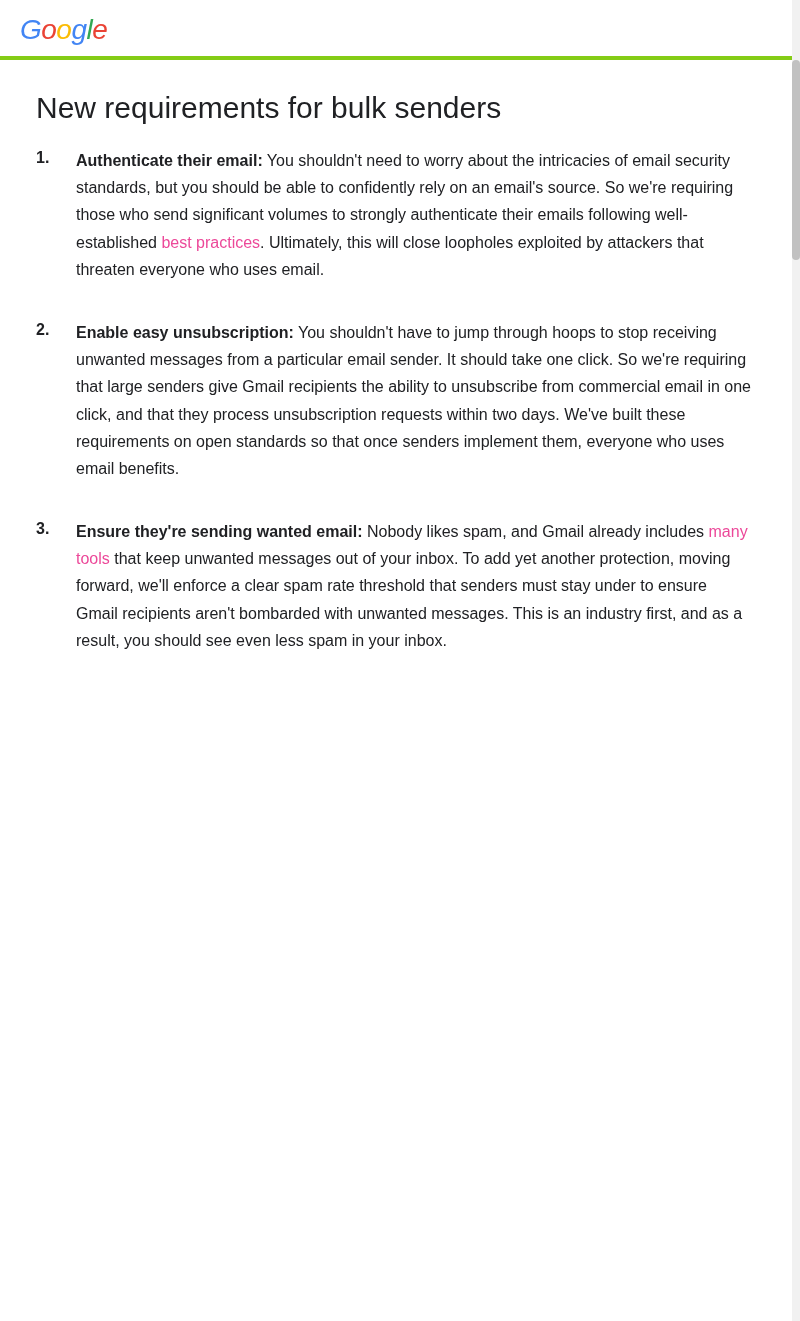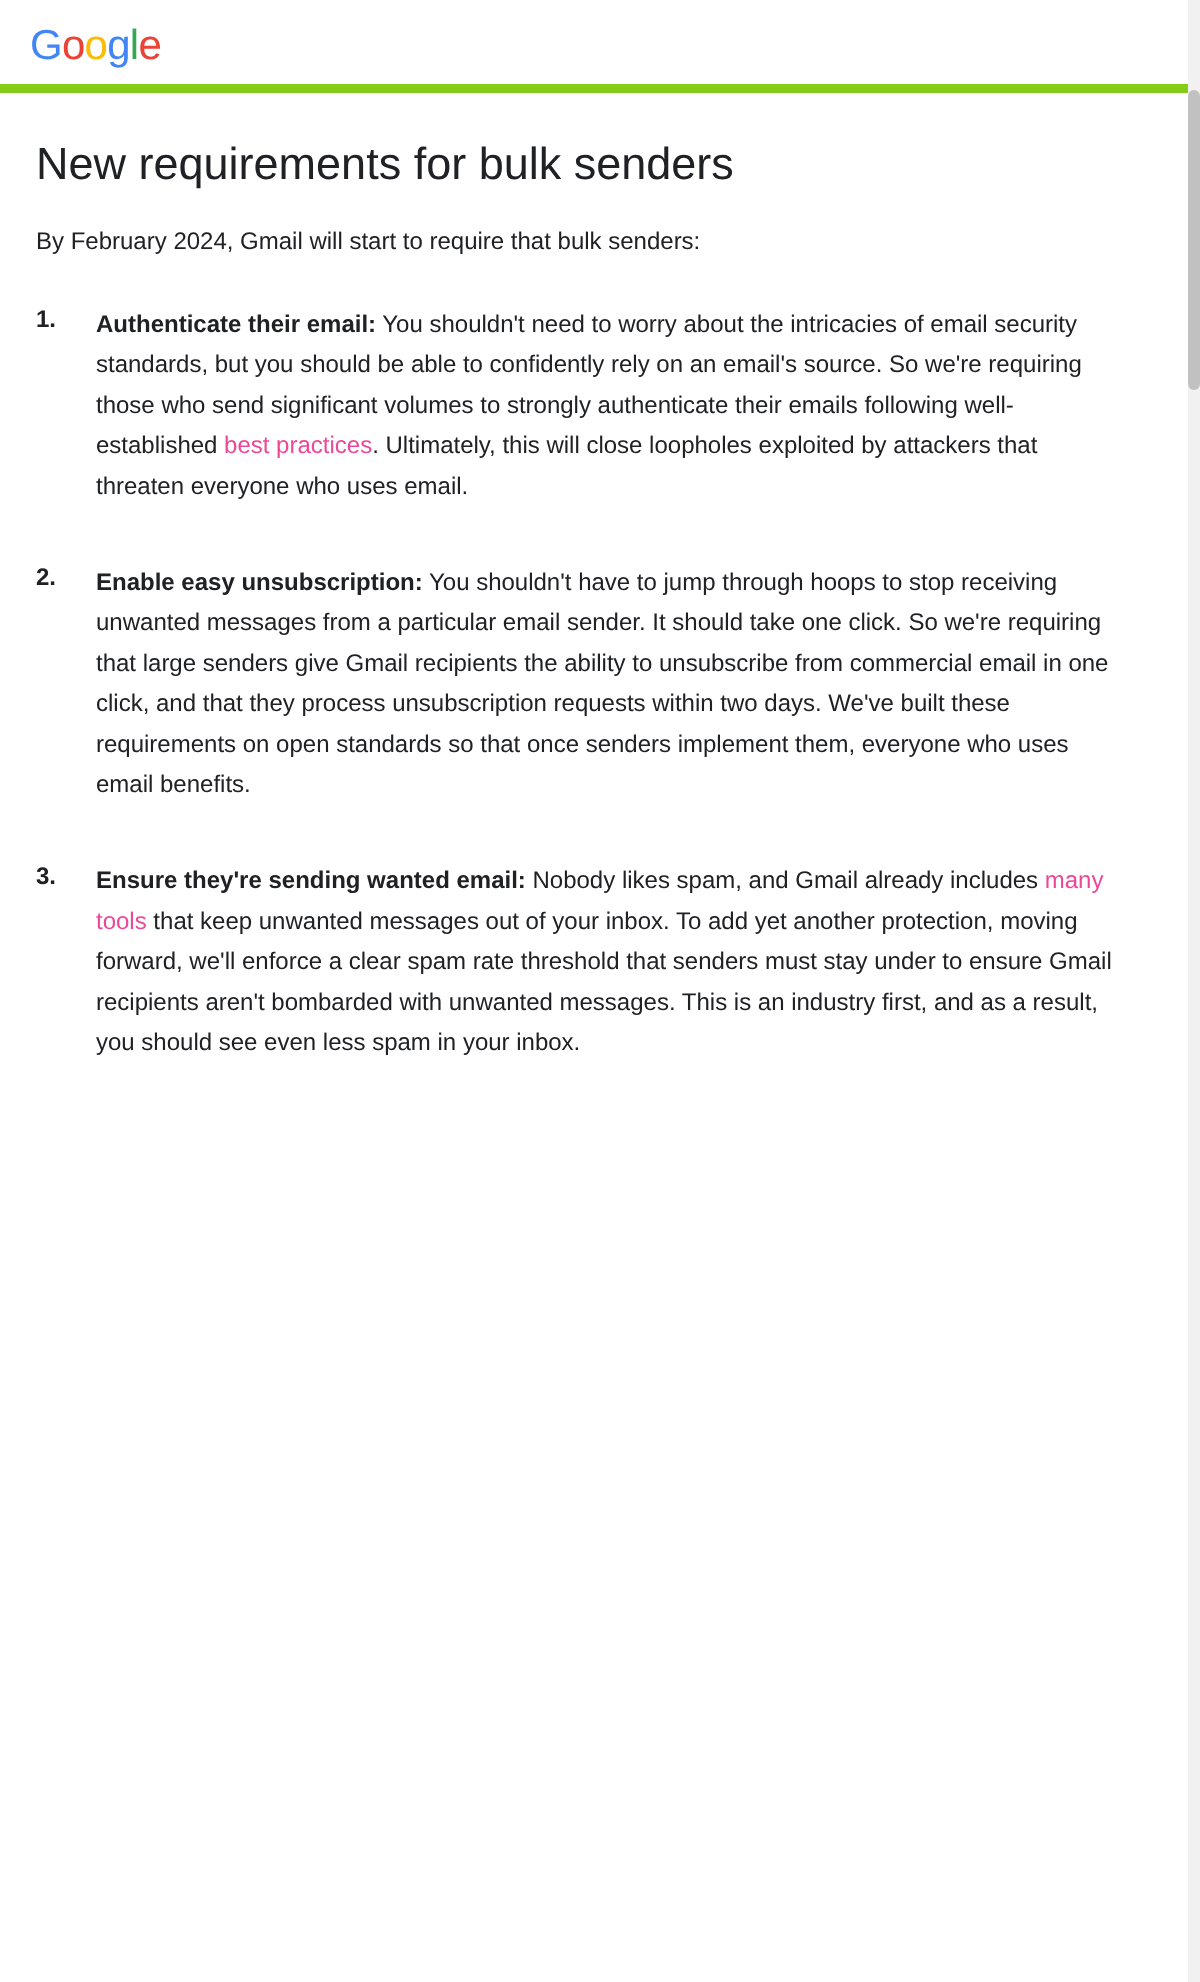--- a/index.html
+++ b/index.html
@@ -12,41 +12,42 @@
     body {
       font-family: Arial, sans-serif;
       background: #fff;
       color: #202124;
       width: 800px;
       min-height: 1321px;
     }
 
     .header {
       padding: 16px 4px 12px 20px;
-      border-bottom: 6px solid #84cc16;
+      border-bottom: 4px solid #84cc16;
       display: flex;
       align-items: center;
+      font-style: italic;
     }
 
     .google-logo {
       font-size: 28px;
       font-weight: 400;
       letter-spacing: -0.5px;
       line-height: 1;
     }
 
     .logo-g { color: #4285F4; }
     .logo-o1 { color: #EA4335; }
     .logo-o2 { color: #FBBC05; }
     .logo-g2 { color: #4285F4; }
     .logo-l { color: #34A853; }
     .logo-e { color: #EA4335; }
 
     .content {
-      padding: 28px 28px 40px 24px;
+      padding: 28px 28px 40px 36px;
       max-width: 780px;
     }
 
     .page-title {
       font-size: 30px;
       font-weight: 400;
       color: #202124;
       line-height: 1.3;
       margin-bottom: 20px;
     }
@@ -118,21 +119,20 @@
 <body>
 
 <div class="header">
   <div class="google-logo">
     <span class="logo-g">G</span><span class="logo-o1">o</span><span class="logo-o2">o</span><span class="logo-g2">g</span><span class="logo-l">l</span><span class="logo-e">e</span>
   </div>
 </div>
 
 <div class="content">
   <h1 class="page-title">New requirements for bulk senders</h1>
-  <p class="intro-text">By February 2024, Gmail will start to require that bulk senders:</p>
 
   <ol class="requirements-list">
 
     <li>
       <span class="list-number">1.</span>
       <div class="list-content">
         <strong>Authenticate their email:</strong><span> You shouldn't need to worry about the intricacies of email security standards, but you should be able to confidently rely on an email's source. So we're requiring those who send significant volumes to strongly authenticate their emails following well-established </span><a class="link" href="#">best practices</a><span>. Ultimately, this will close loopholes exploited by attackers that threaten everyone who uses email.</span>
       </div>
     </li>
 

